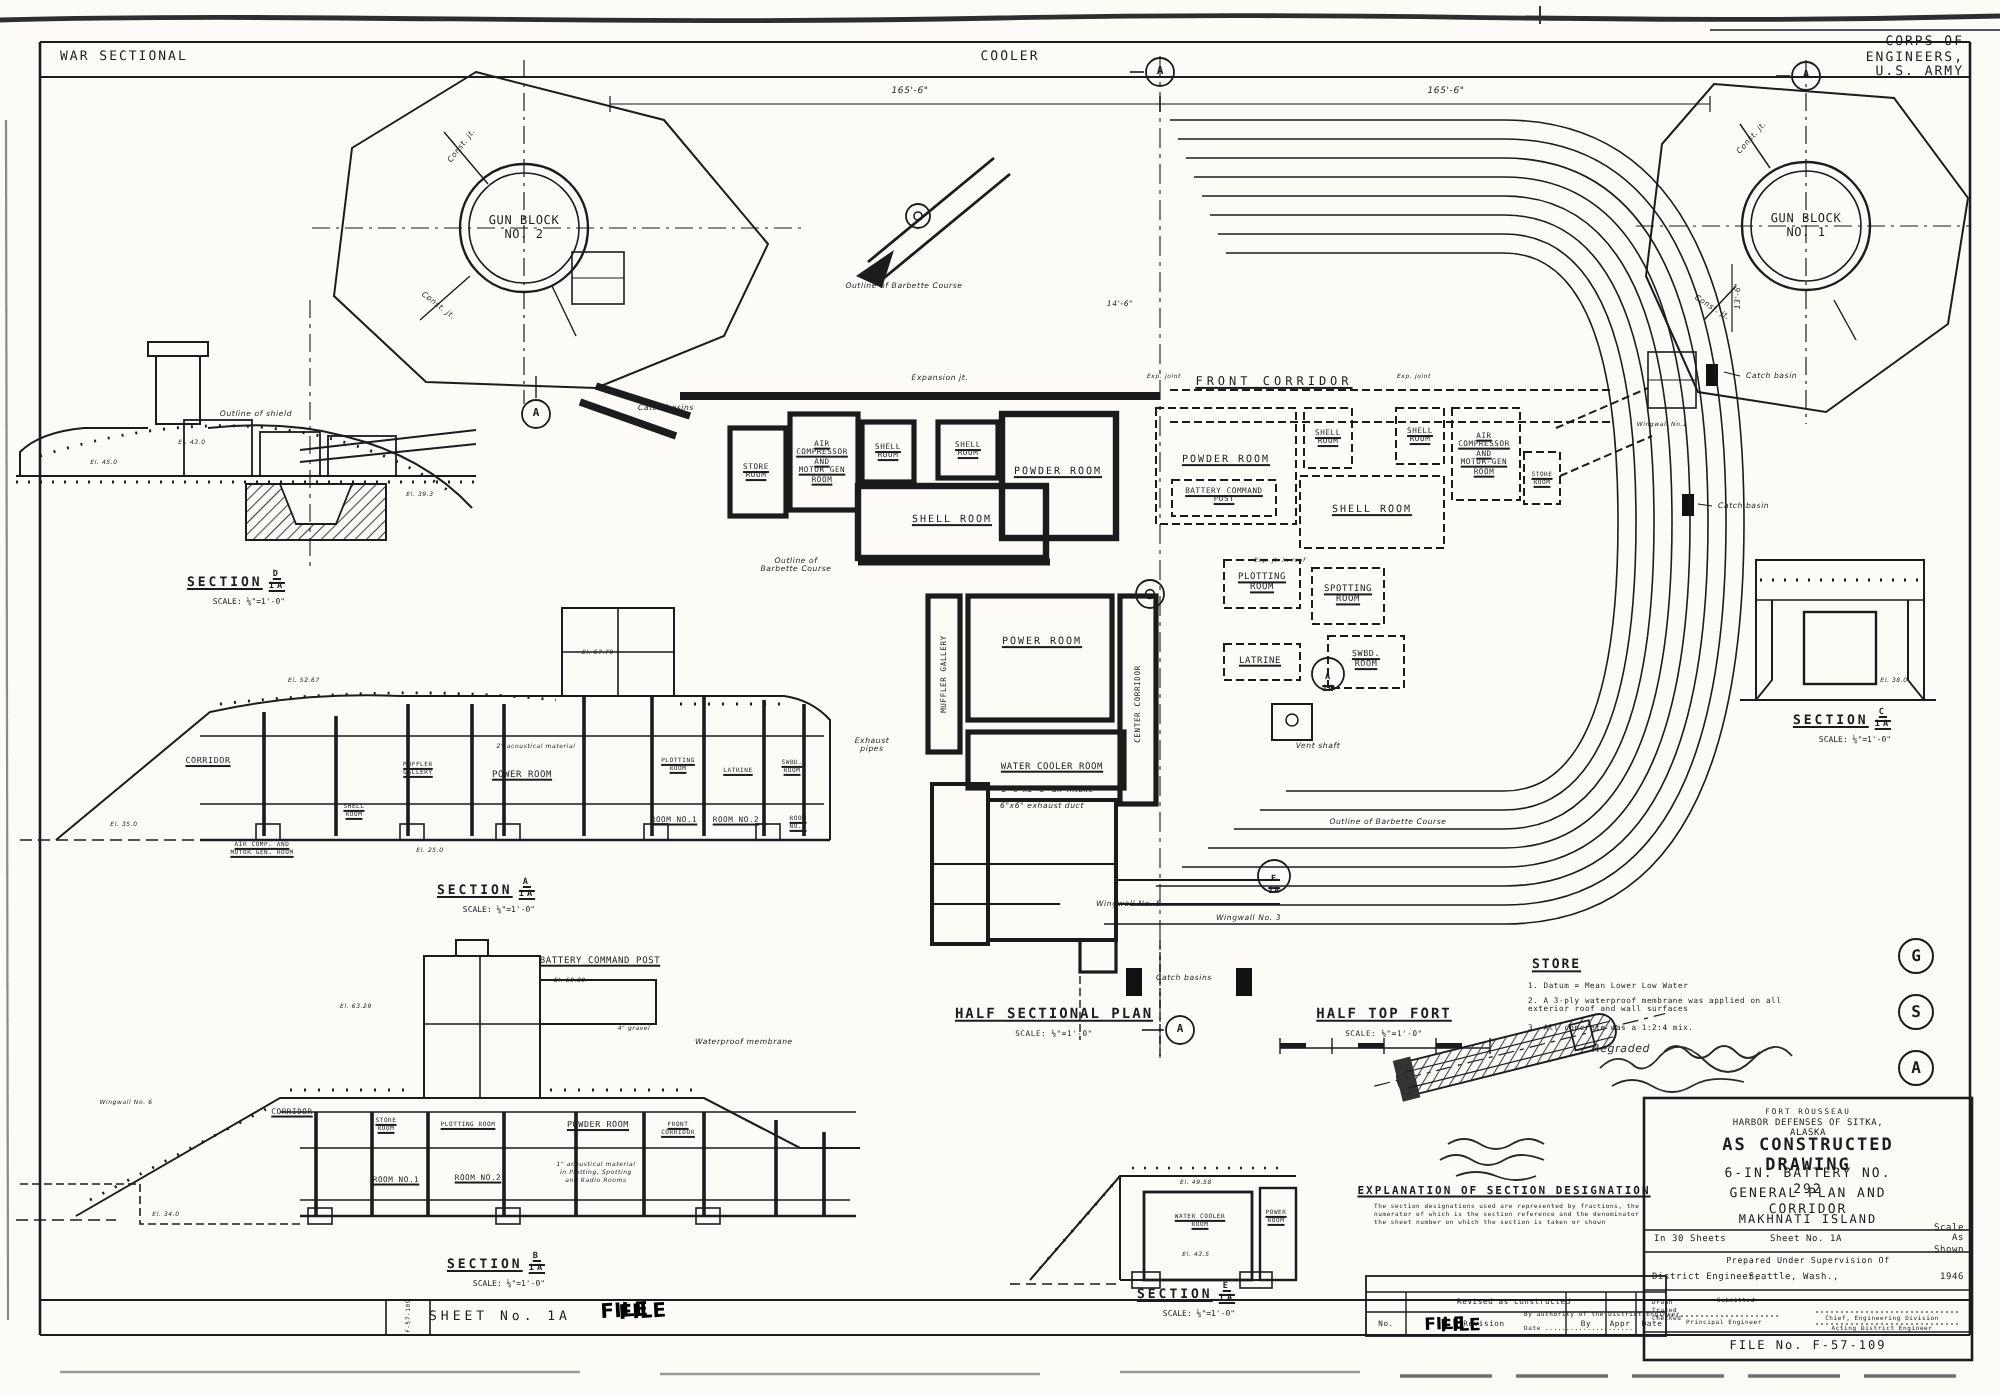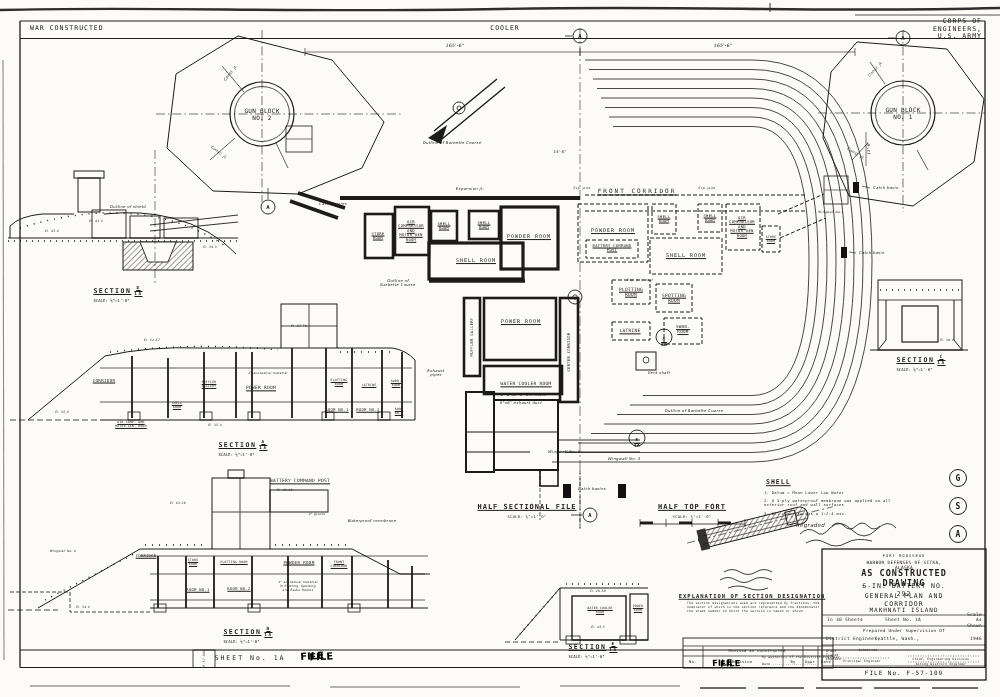--- a/index.html
+++ b/index.html
@@ -19,21 +19,21 @@
   .f4{font-size:4.2px;}
   .f45{font-size:4.5px;}
   .f5{font-size:5px;}
   .f55{font-size:5.5px;}
   .f6{font-size:6px;}
   .f65{font-size:6.5px;}
   .f7{font-size:7px;}
   .f85{font-size:8.5px;}
   .sp1{letter-spacing:1px;}
   .sp2{letter-spacing:2px;}
-  .sec{position:absolute;transform:translate(-50%,0);text-align:left;}
+  .sec{position:absolute;transform:translate(-50%,0);text-align:right;}
   .sec-t{font-size:6.5px;font-weight:bold;letter-spacing:1.5px;text-decoration:underline;display:flex;align-items:center;justify-content:center;gap:3px;}
   .frac{display:inline-flex;flex-direction:column;align-items:center;text-decoration:none;font-weight:bold;}
   .frac i{font-style:normal;font-size:4.3px;line-height:1.15;display:block;}
   .frac i.den{border-top:.8px solid #1c1c1c;}
   .sec-s{font-size:4px;margin-top:1px;}
   .mark{position:absolute;transform:translate(-50%,-50%);font-size:5.5px;font-weight:bold;}
   .gsa{position:absolute;transform:translate(-50%,-50%);font-size:8px;font-weight:bold;}
   .stamp{position:absolute;font-family:"DejaVu Sans","Liberation Sans",sans-serif;font-weight:900;color:#000;}
   .stamp span{position:absolute;top:0;left:0;white-space:nowrap;}
   .note-body{width:150px;white-space:pre-line;text-align:left;}
@@ -282,21 +282,21 @@
     <path d="M828,658 H890" stroke-width=".5" stroke-dasharray="1 1.5"></path>
     <path d="M908,656 H980 M908,662 H980" stroke-width=".5" stroke-dasharray="1 1.5"></path>
     <rect x="683" y="638" width="150" height="30" stroke-width=".9"></rect>
     <path d="M683,646 H833 M683,656 H833" stroke-width=".7"></path>
     <path d="M703,646 V668 M783,646 V668 M803,646 V668 M818,646 V668" stroke-width=".7"></path>
   </g>
 </svg>
 
 <div>
 
-  <div class="lbl la f65 sp1" style="left:30px;top:29px">WAR CONSTRUCTED</div>
+  <div class="lbl la f65 sp1" style="left:30px;top:29px">WAR SECTIONAL</div>
   <div class="lbl f65 sp1" style="left:505px;top:29px">COOLER</div>
   <div class="lbl ra f65 sp1" style="left:982px;top:29px">CORPS OF ENGINEERS, U.S. ARMY</div>
 
   <div class="lbl f6" style="left:262px;top:114px">GUN BLOCK
 NO. 2</div>
   <div class="lbl f6" style="left:903px;top:113px">GUN BLOCK
 NO. 1</div>
   <div class="lbl it f3" style="left:231px;top:73px;transform:translate(-50%,-50%) rotate(-52deg)">Const. jt.</div>
   <div class="lbl it f3" style="left:219px;top:153px;transform:translate(-50%,-50%) rotate(38deg)">Const. jt.</div>
   <div class="lbl it f3" style="left:876px;top:69px;transform:translate(-50%,-50%) rotate(-48deg)">Const. jt.</div>
@@ -371,21 +371,21 @@
   <div class="lbl it f28" style="left:582px;top:188px">Exp. joint</div>
   <div class="lbl it f28" style="left:707px;top:188px">Exp. joint</div>
   <div class="lbl it f28" style="left:640px;top:280px">Exp. jt. in roof</div>
   <div class="lbl it f3" style="left:452px;top:143px">Outline of Barbette Course</div>
   <div class="lbl it f3" style="left:398px;top:283px">Outline of
 Barbette Course</div>
   <div class="lbl it f3" style="left:694px;top:411px">Outline of Barbette Course</div>
   <div class="lbl la it f3" style="left:548px;top:452px">Wingwall No. 5</div>
   <div class="lbl la it f3" style="left:608px;top:459px">Wingwall No. 3</div>
 
-  <div class="lbl f7 u b sp1" style="left:527px;top:507px">HALF SECTIONAL FILE</div>
+  <div class="lbl f7 u b sp1" style="left:527px;top:507px">HALF SECTIONAL PLAN</div>
   <div class="lbl f3" style="left:527px;top:517px">SCALE: ⅛"=1'-0"</div>
   <div class="lbl f7 u b sp1" style="left:692px;top:507px">HALF TOP FORT</div>
   <div class="lbl f3" style="left:692px;top:517px">SCALE: ⅛"=1'-0"</div>
 
   <div class="sec" style="left:118px;top:286px">
     <div class="sec-t">
           <span>SECTION</span>
           <span class="frac">
             <i>D</i>
             <i class="den">1A</i>
@@ -483,21 +483,21 @@
   <div class="lbl it f28" style="left:83px;top:607px">El. 34.0</div>
 
   <div class="lbl it f28" style="left:947px;top:340px">El. 38.0</div>
   <div class="lbl f28 u" style="left:600px;top:610px">WATER COOLER
 ROOM</div>
   <div class="lbl f28 u" style="left:638px;top:608px">POWER
 ROOM</div>
   <div class="lbl it f28" style="left:598px;top:591px">El. 49.58</div>
   <div class="lbl it f28" style="left:598px;top:627px">El. 43.5</div>
 
-  <div class="lbl la f65 b u sp1" style="left:766px;top:483px">SHELL</div>
+  <div class="lbl la f65 b u sp1" style="left:766px;top:483px">STORE</div>
   <div class="lbl la f3" style="left:764px;top:493px">1.  Datum = Mean Lower Low Water</div>
   <div class="lbl la f3 note-body" style="left:764px;top:503px">2.  A 3-ply waterproof membrane was applied on all
       exterior roof and wall surfaces</div>
   <div class="lbl la f3" style="left:764px;top:514px">3.  All concrete was a 1:2:4 mix.</div>
   <div class="lbl la it f55 scrawl" style="left:796px;top:525px">Regraded</div>
 
   <div class="lbl f55 b u sp1" style="left:752px;top:596px">EXPLANATION OF SECTION DESIGNATION</div>
   <div class="lbl la f28 exp-body" style="left:687px;top:601px;transform:translate(0,0)">The section designations used are represented by fractions, the numerator of which is the section reference and the denominator the sheet number on which the section is taken or shown</div>
 
   <div class="lbl f3" style="left:757px;top:651px">Revised  as  constructed</div>

